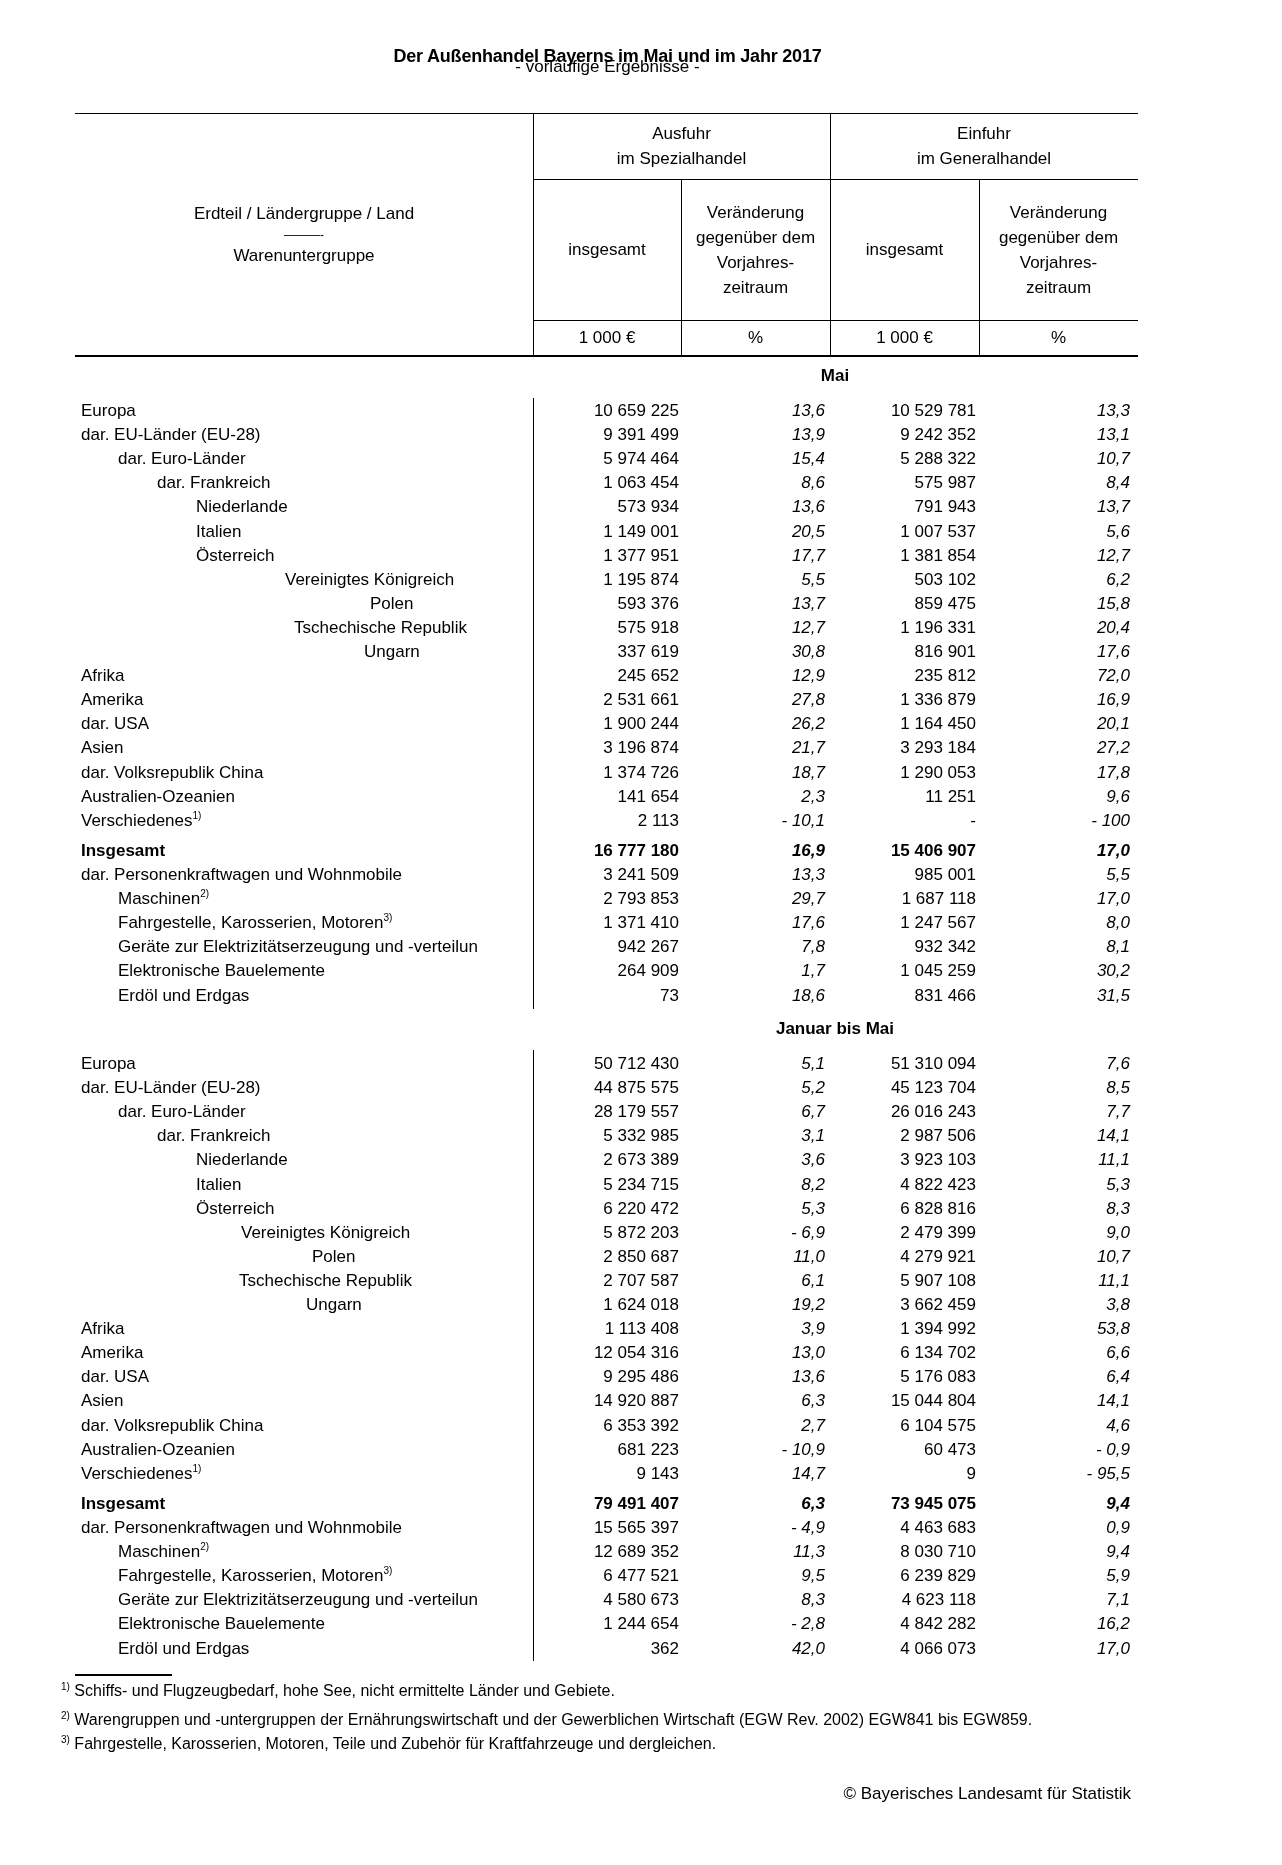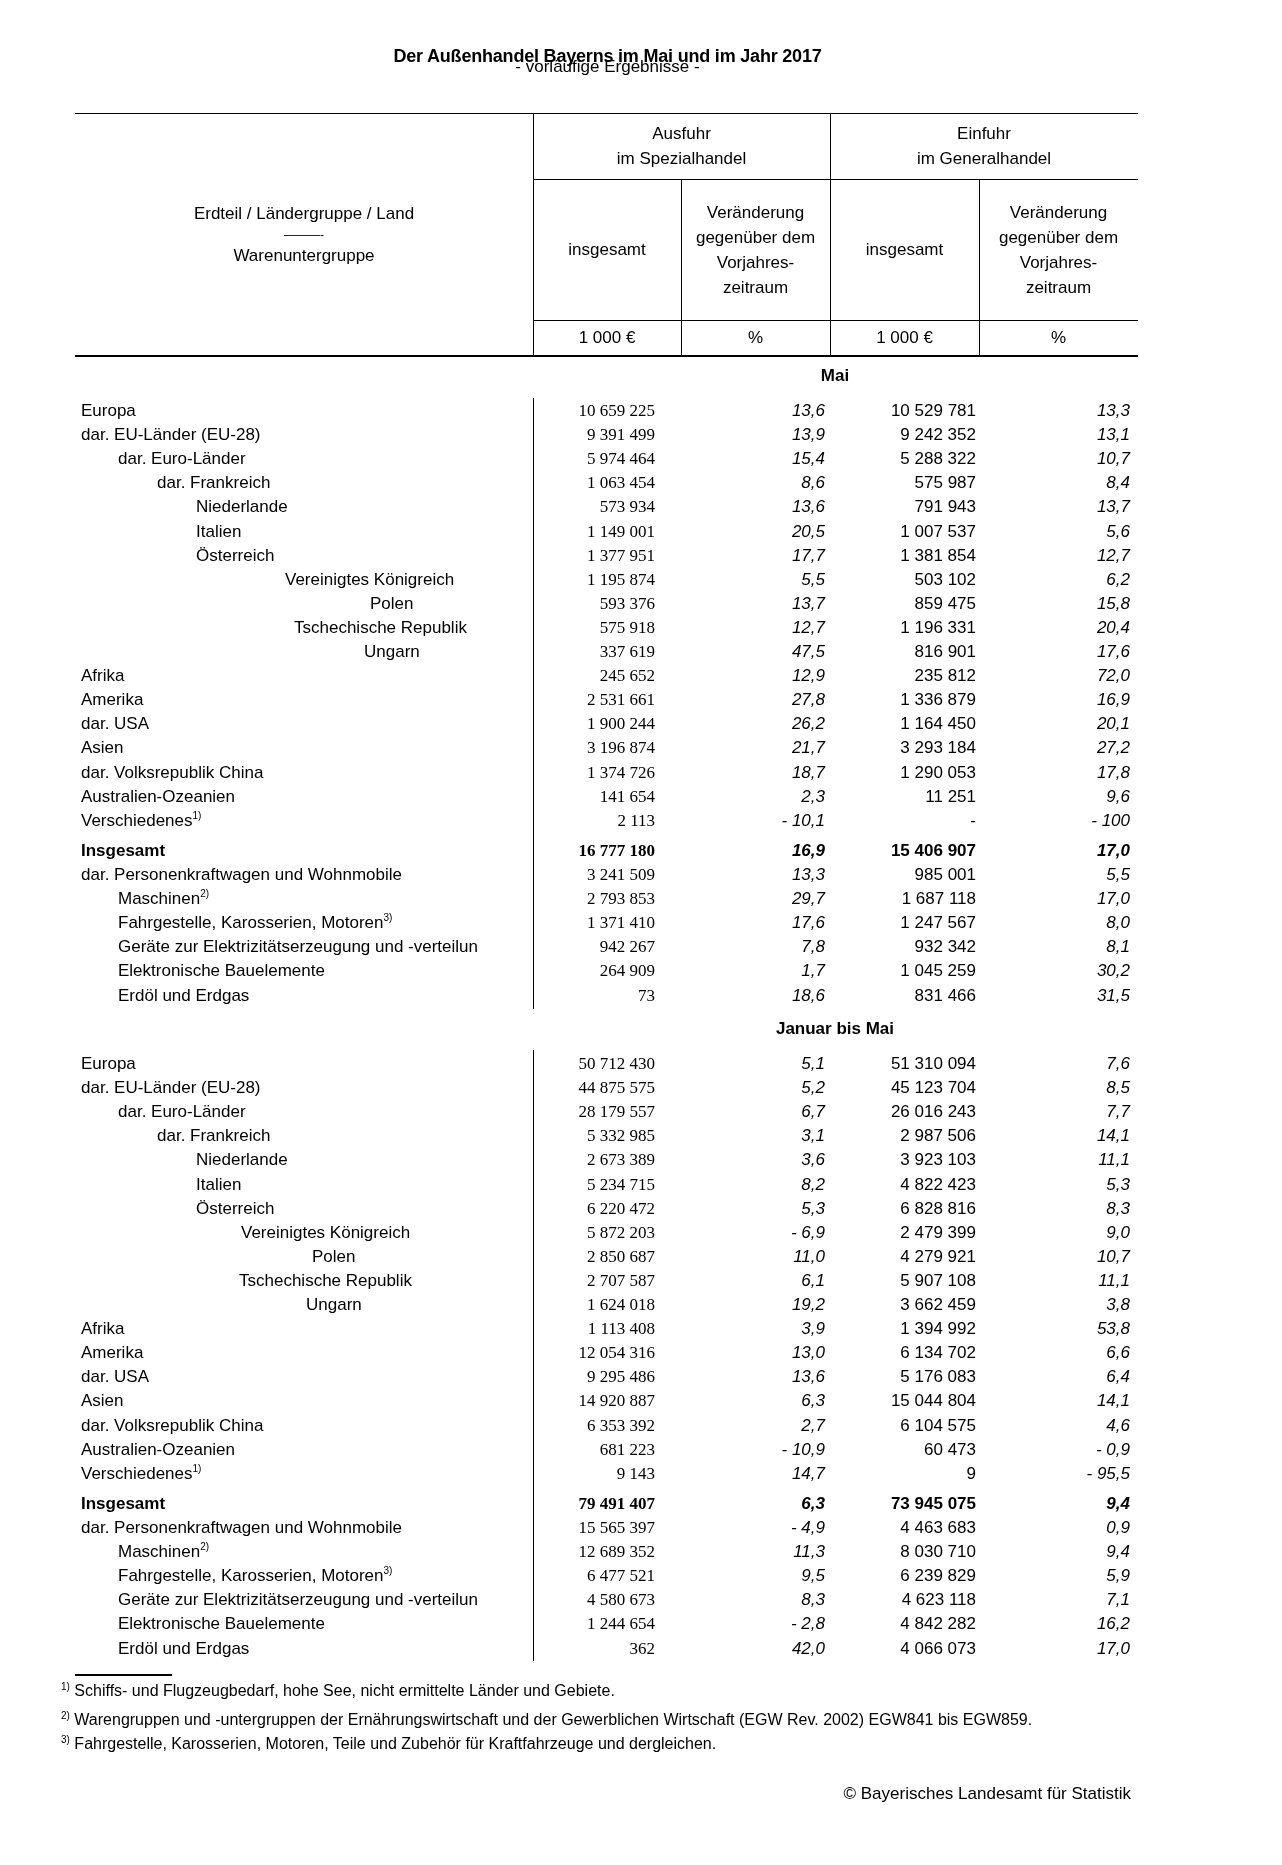--- a/index.html
+++ b/index.html
@@ -10,21 +10,21 @@
   .subtitle { left: 0; width: 1215px; top: 57px; text-align: center; font-size: 17px; }
   .hline { position: absolute; background: #000; height: 2px; }
   .hline.thin { height: 1px; }
   .vline { position: absolute; background: #000; width: 1px; }
   .hcell { position: absolute; text-align: center; font-size: 17px; line-height: 25px; display: flex; align-items: center; justify-content: center; flex-direction: column; }
   .row { position: absolute; left: 0; width: 1282px; height: 24px; font-size: 17px; line-height: 24px; }
   .row.bold { font-weight: bold; }
   .row .label { position: absolute; white-space: nowrap; }
   .row .num { position: absolute; text-align: right; white-space: nowrap; }
   .row .pct { position: absolute; text-align: right; white-space: nowrap; font-style: italic; }
-  .c1 { left: 536px; width: 119px; font-family: Liberation Serif, serif; }
+  .c1 { left: 560px; width: 119px; }
   .c2 { left: 700px; width: 125px; }
   .c3 { left: 850px; width: 126px; }
   .c4 { left: 1000px; width: 130px; }
   .section { position: absolute; left: 533px; width: 604px; text-align: center; font-weight: bold; font-size: 17px; line-height: 24px; }
   sup { font-size: 10px; line-height: 0; vertical-align: super; }
   .foot { position: absolute; left: 61px; font-size: 16px; white-space: nowrap; }
   .copyright { position: absolute; right: 151px; top: 1784px; font-size: 17px; white-space: nowrap; }
 </style>
 </head>
 <body>
@@ -149,21 +149,21 @@
     <div class="row" style="top: 616px;">
       <span class="label" style="left: 294px;"><span>Tschechische Republik</span><sup></sup></span>
       <span class="num c1">575 918</span>
       <span class="pct c2">12,7</span>
       <span class="num c3">1 196 331</span>
       <span class="pct c4">20,4</span>
     </div>
     <div class="row" style="top: 640px;">
       <span class="label" style="left: 364px;"><span>Ungarn</span><sup></sup></span>
       <span class="num c1">337 619</span>
-      <span class="pct c2">47,5</span>
+      <span class="pct c2">30,8</span>
       <span class="num c3">816 901</span>
       <span class="pct c4">17,6</span>
     </div>
     <div class="row" style="top: 664px;">
       <span class="label" style="left: 81px;"><span>Afrika</span><sup></sup></span>
       <span class="num c1">245 652</span>
       <span class="pct c2">12,9</span>
       <span class="num c3">235 812</span>
       <span class="pct c4">72,0</span>
     </div>

